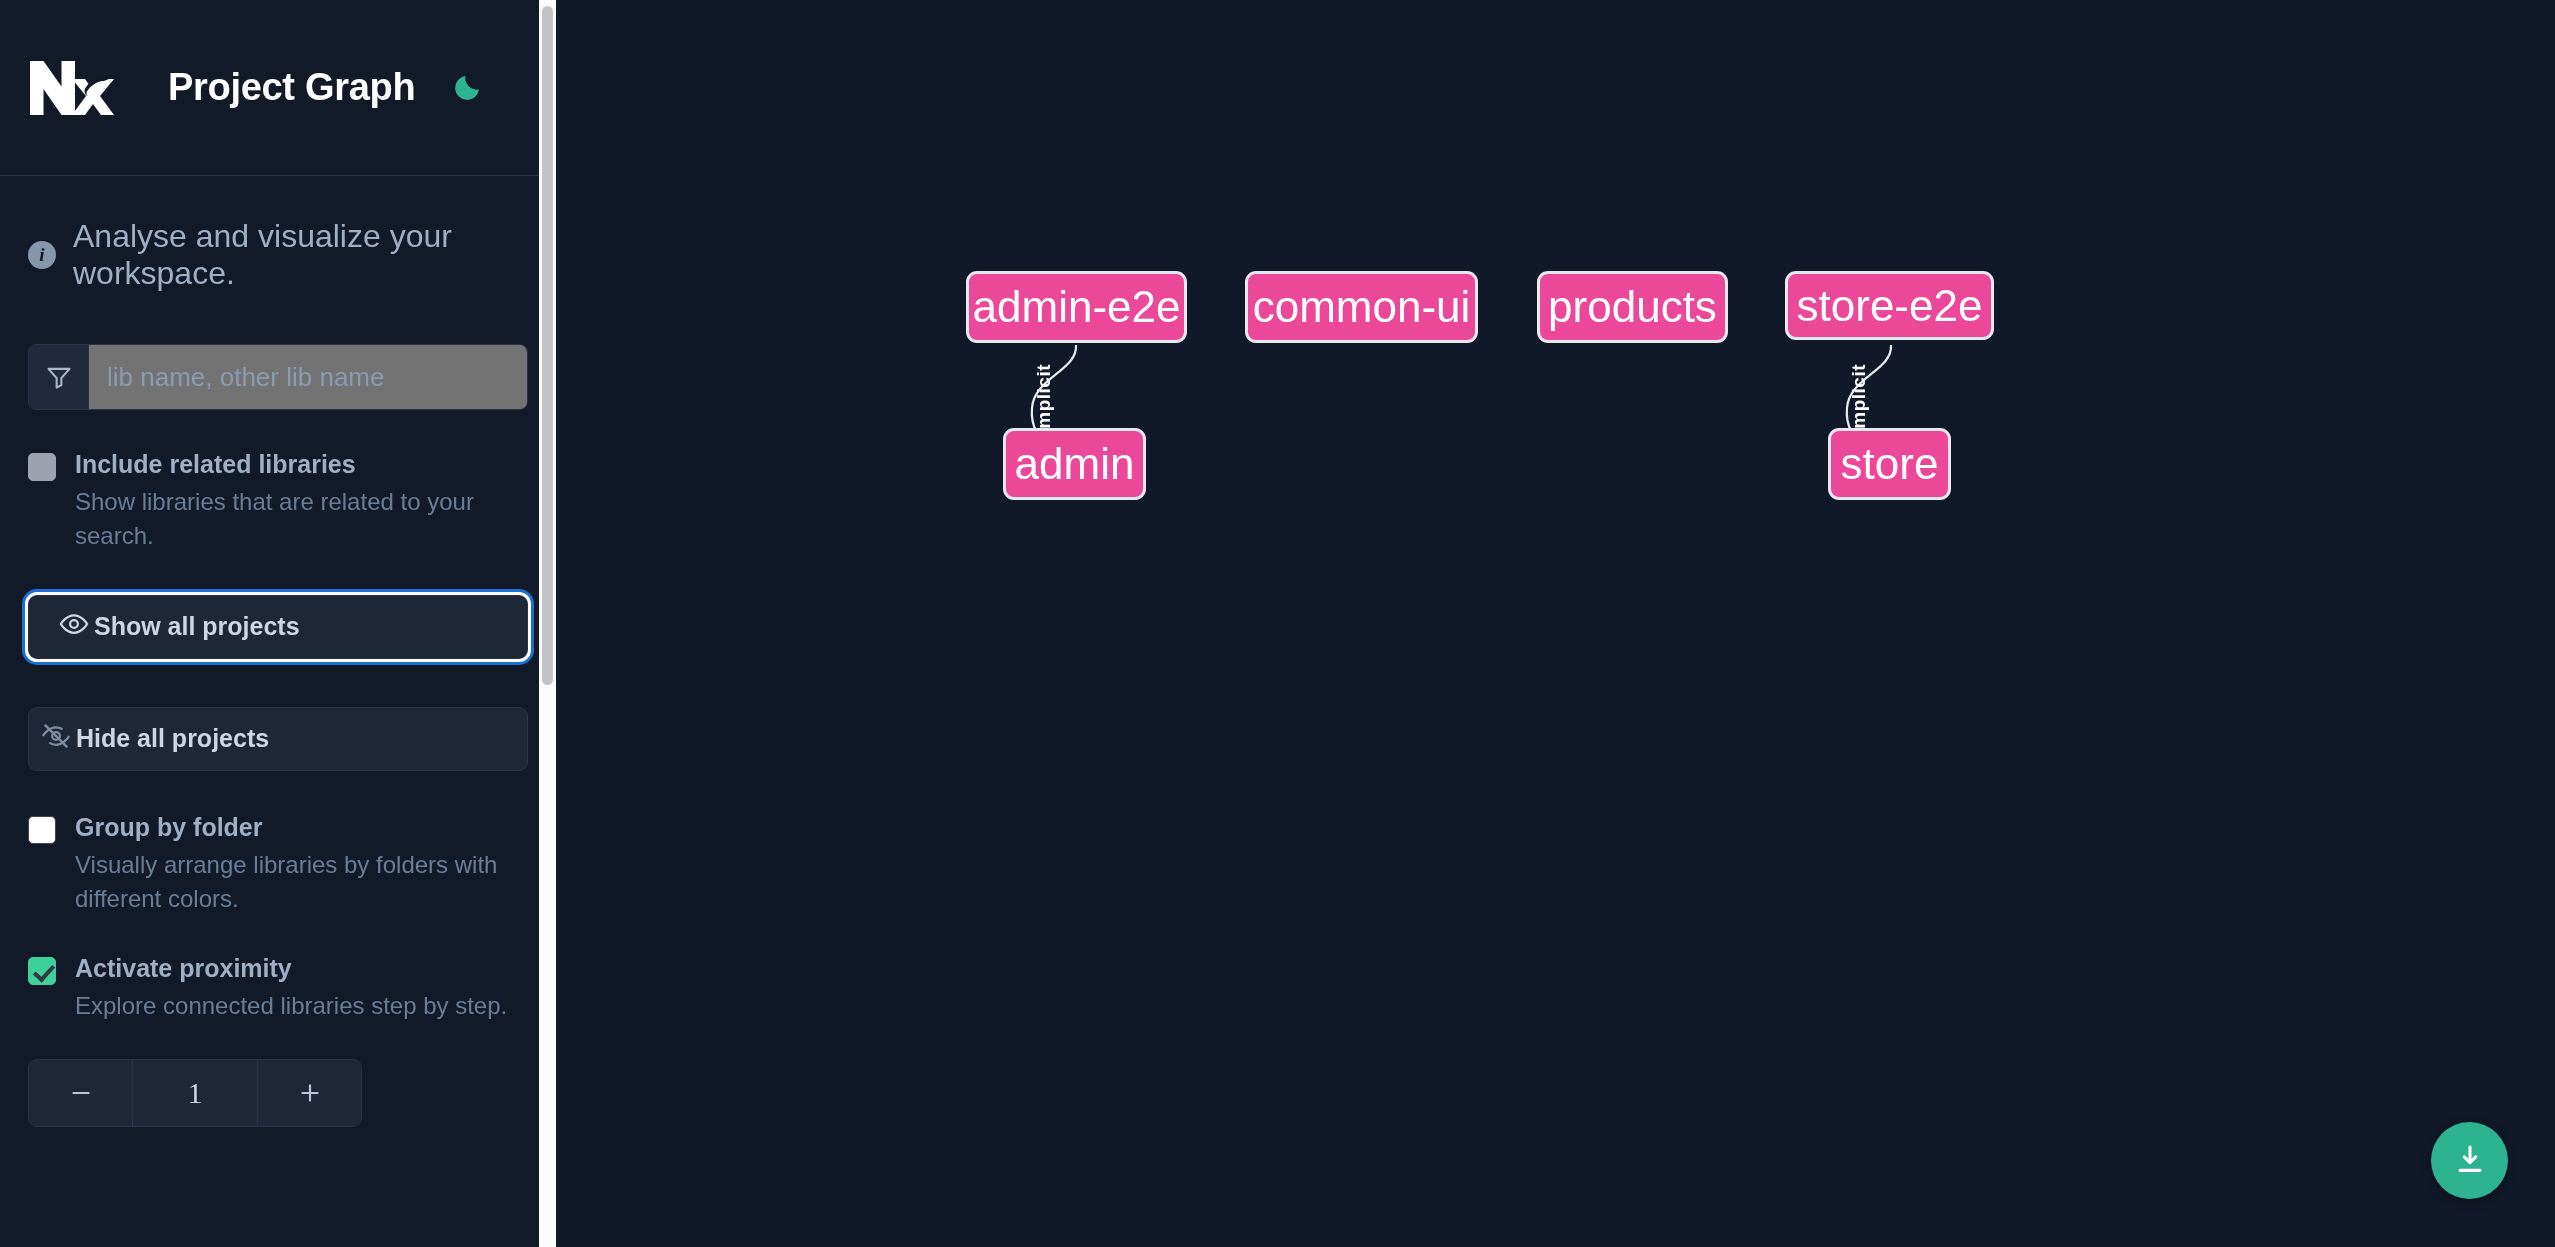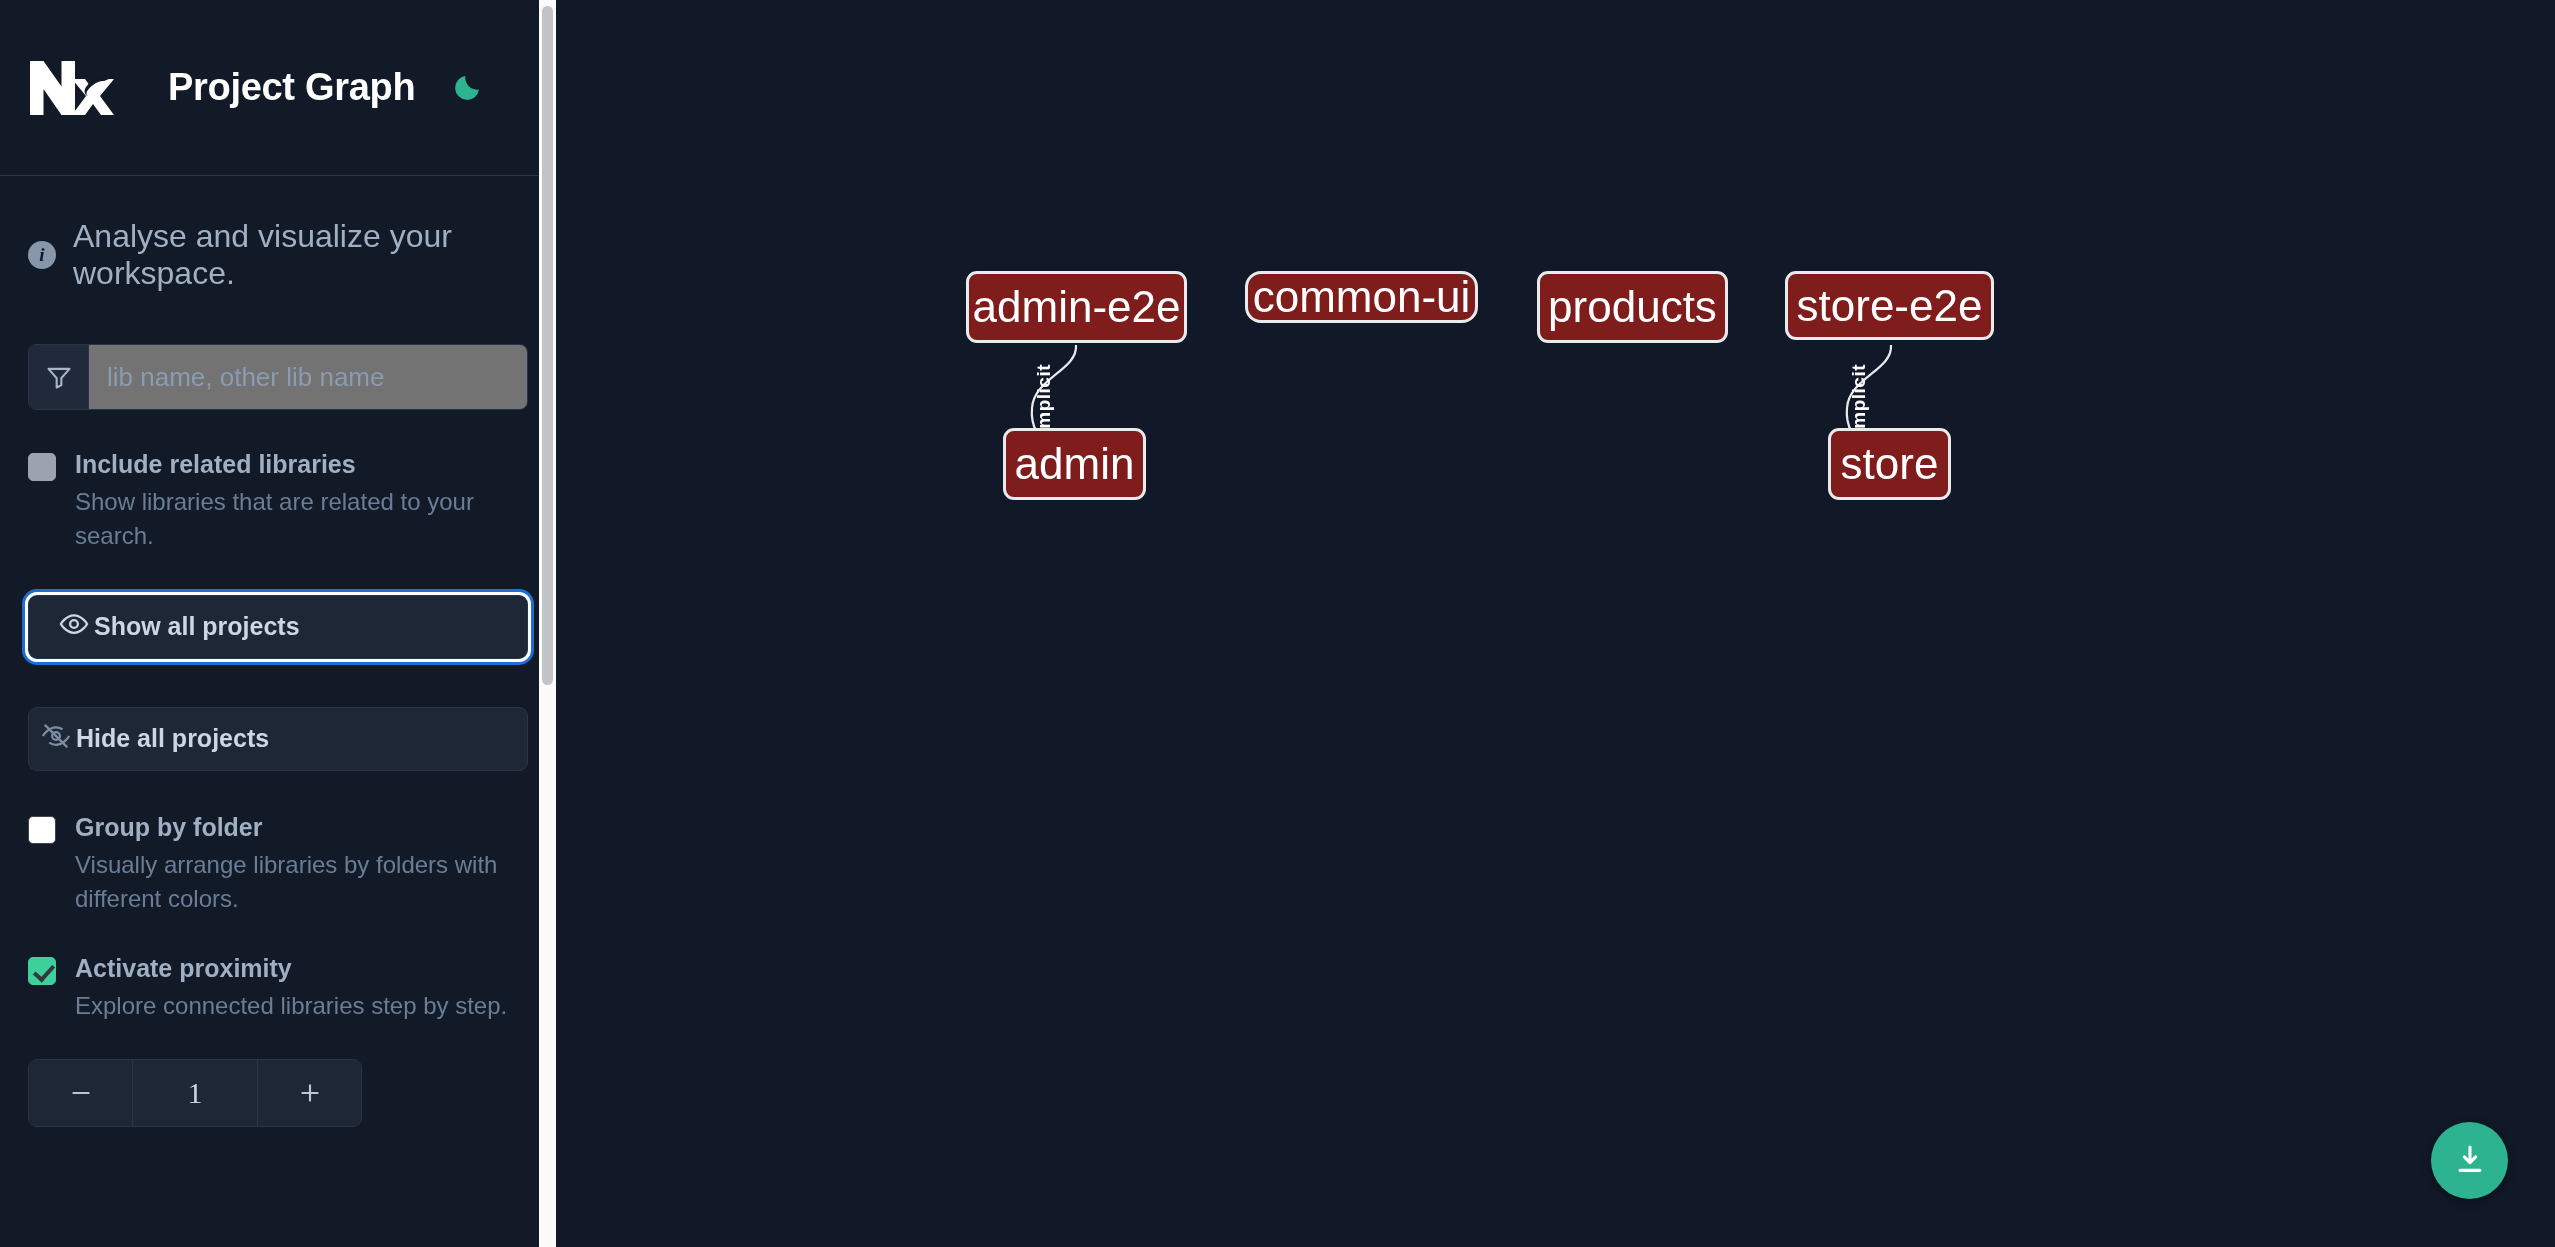--- a/index.html
+++ b/index.html
@@ -162,21 +162,21 @@
     cursor: pointer;
   }
 
   
   .graph {
     position: relative; flex: 1 1 auto; height: 1247px;
     background: #111827; overflow: hidden;
   }
   .node {
     position: absolute;
-    background: #7f1d1d;
+    background: #ec4899;
     border: 3px solid #e8eaee;
     border-radius: 11px;
     display: flex; align-items: center; justify-content: center;
     color: #ffffff;
     font-size: 44px;
     cursor: pointer;
     white-space: nowrap;
   }
   .graph-svg { position: absolute; inset: 0; width: 100%; height: 100%; pointer-events: none; }
   .edge-label {
@@ -309,21 +309,21 @@
         </marker>
       </defs>
       <path d="M 520 345 C 522 370 478 378 476 408 C 474 430 486 440 497 452" fill="none" stroke="#e8eaee" stroke-width="2.2" marker-end="url(#arrow)"></path>
       <path d="M 1335 345 C 1337 370 1293 378 1291 408 C 1289 430 1301 440 1312 452" fill="none" stroke="#e8eaee" stroke-width="2.2" marker-end="url(#arrow)"></path>
     </svg>
 
     <div class="edge-label" style="left:477px; top:364px;">implicit</div>
     <div class="edge-label" style="left:1292px; top:364px;">implicit</div>
 
     <div class="node" style="left:410px;  top:271px; width:221px; height:72px;">admin-e2e</div>
-    <div class="node" style="left:689px;  top:271px; width:233px; height:52px;border-radius:16px;">common-ui</div>
+    <div class="node" style="left:689px;  top:271px; width:233px; height:72px;">common-ui</div>
     <div class="node" style="left:981px;  top:271px; width:191px; height:72px;">products</div>
     <div class="node" style="left:1229px; top:271px; width:209px; height:69px;">store-e2e</div>
     <div class="node" style="left:447px;  top:428px; width:143px; height:72px;">admin</div>
     <div class="node" style="left:1272px; top:428px; width:123px; height:72px;">store</div>
 
     <button class="fab">
       <span>
         <svg viewBox="0 0 24 24" width="34" height="34" aria-hidden="true">
           <path fill="none" stroke="#ffffff" stroke-width="2.2" stroke-linecap="round" stroke-linejoin="round" d="M12 3.5v11m0 0l-4-4m4 4l4-4M5 20h14"></path>
         </svg>

